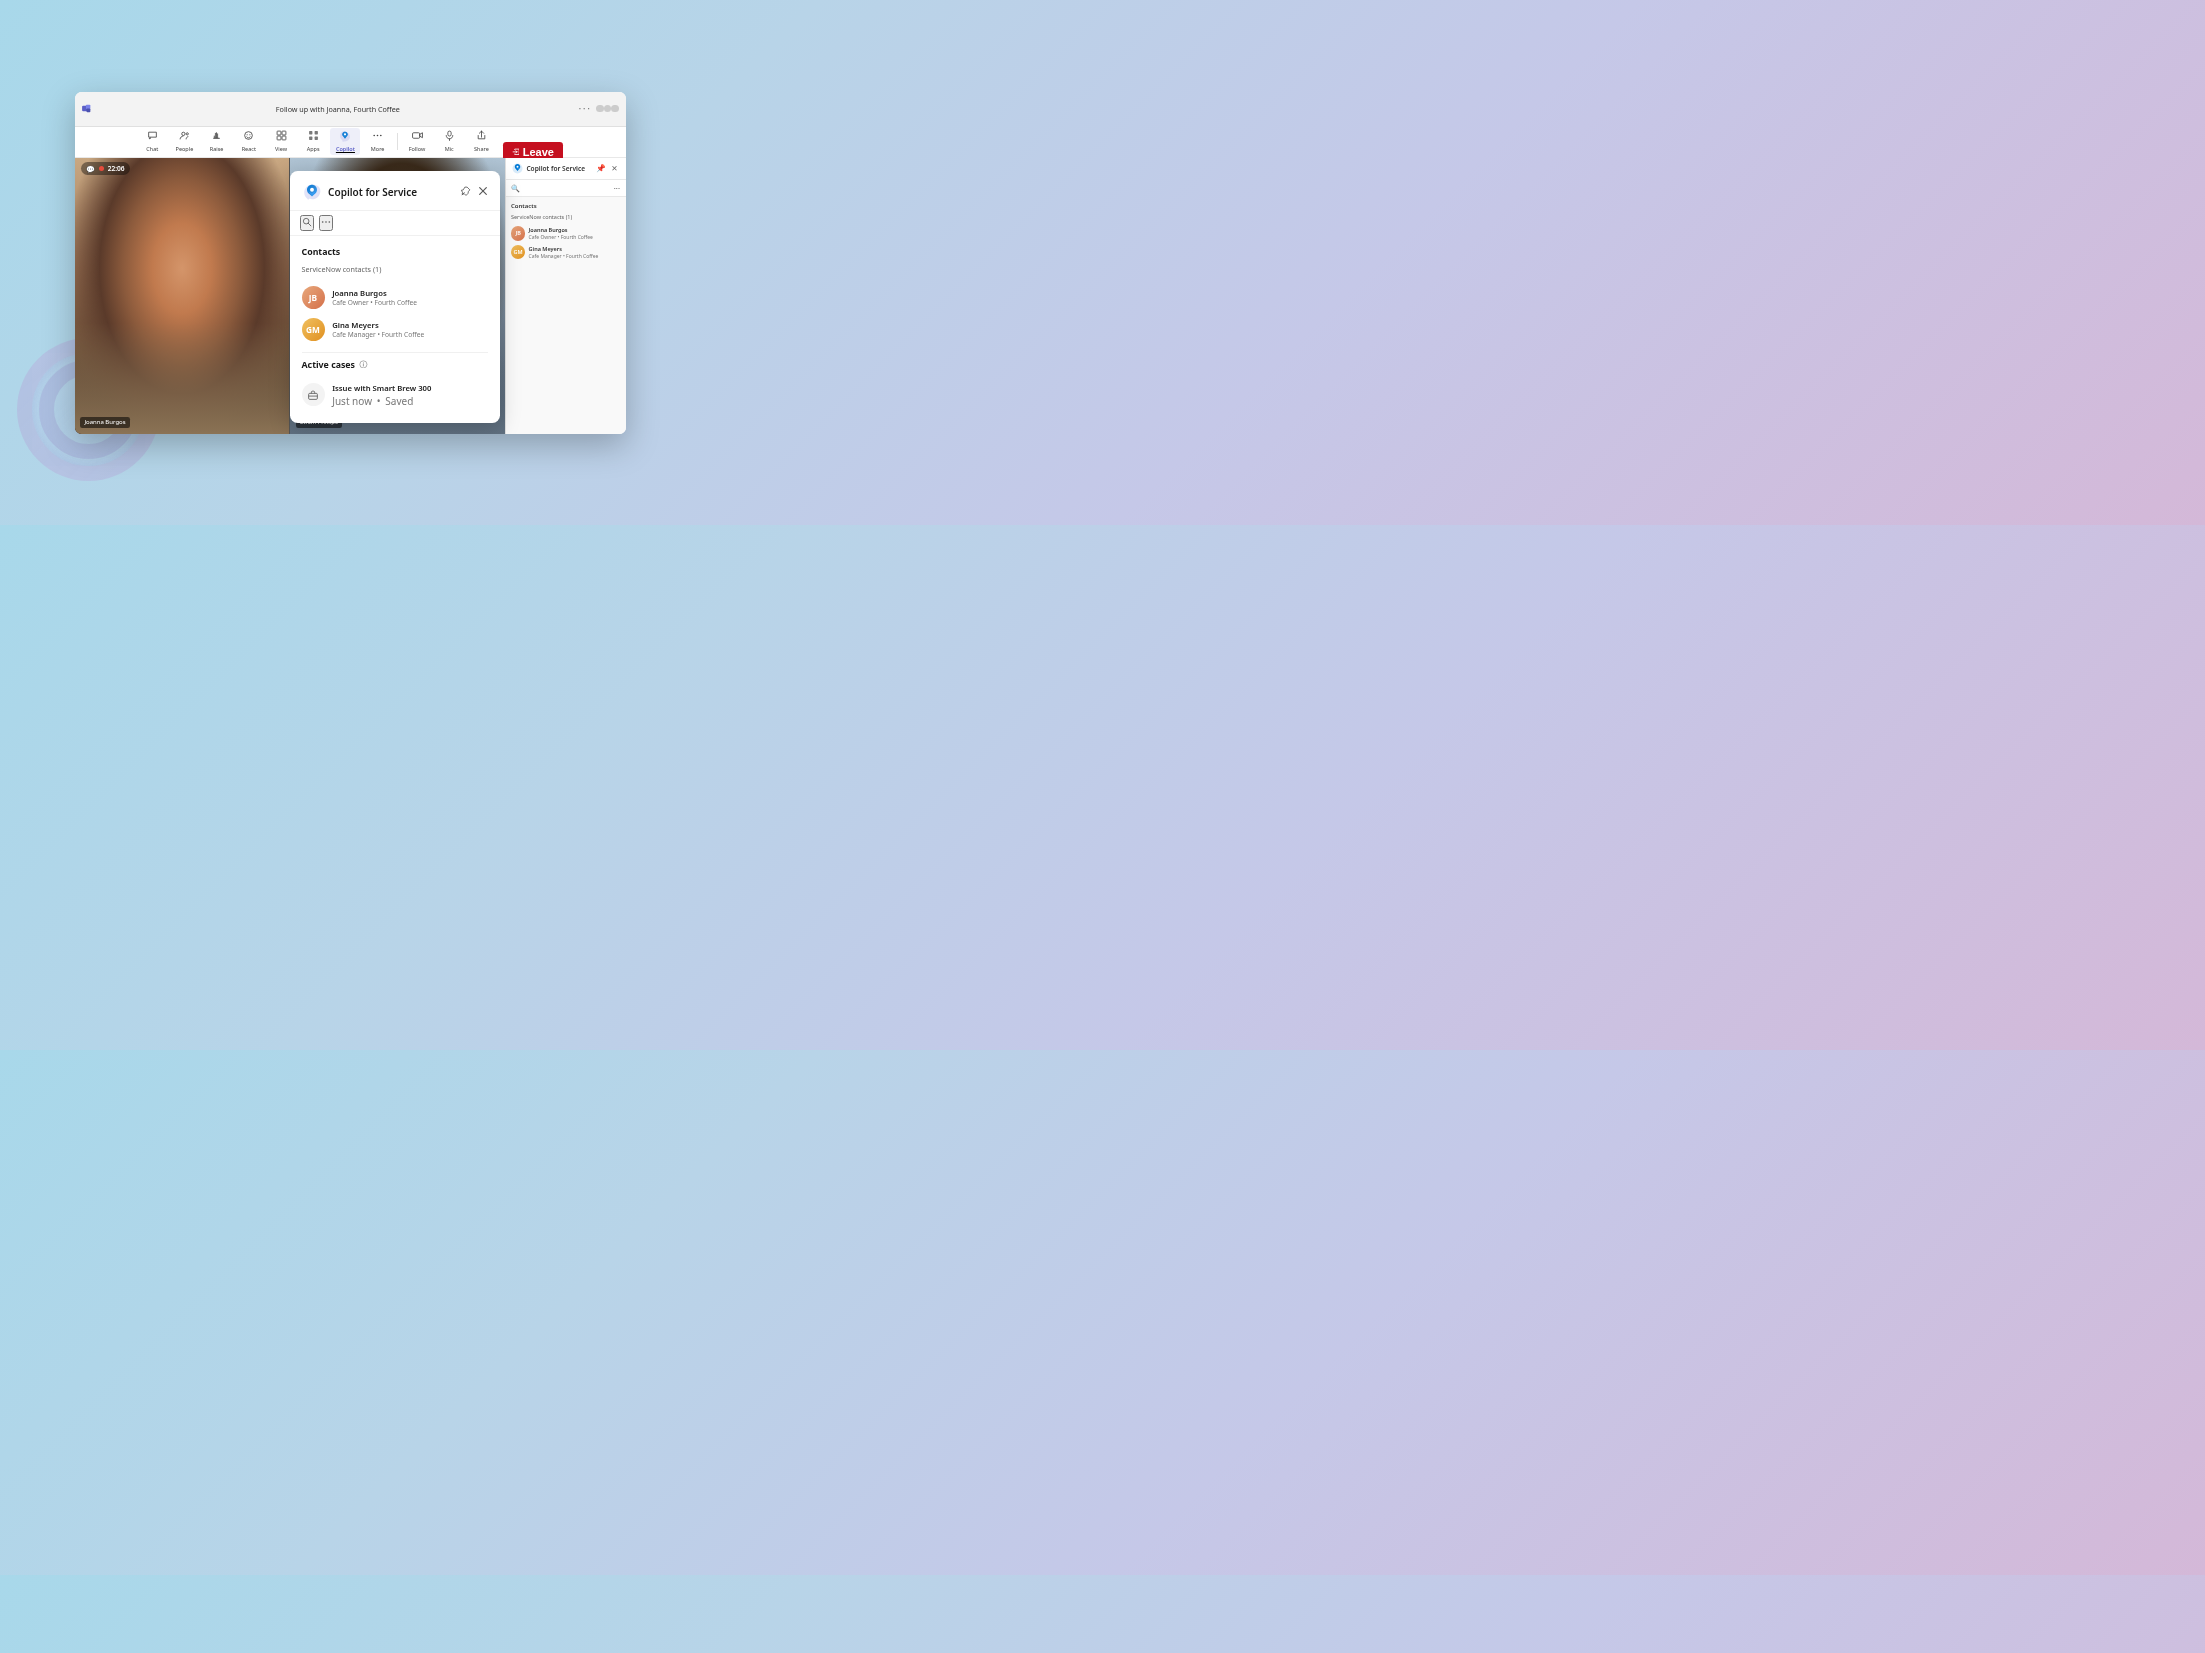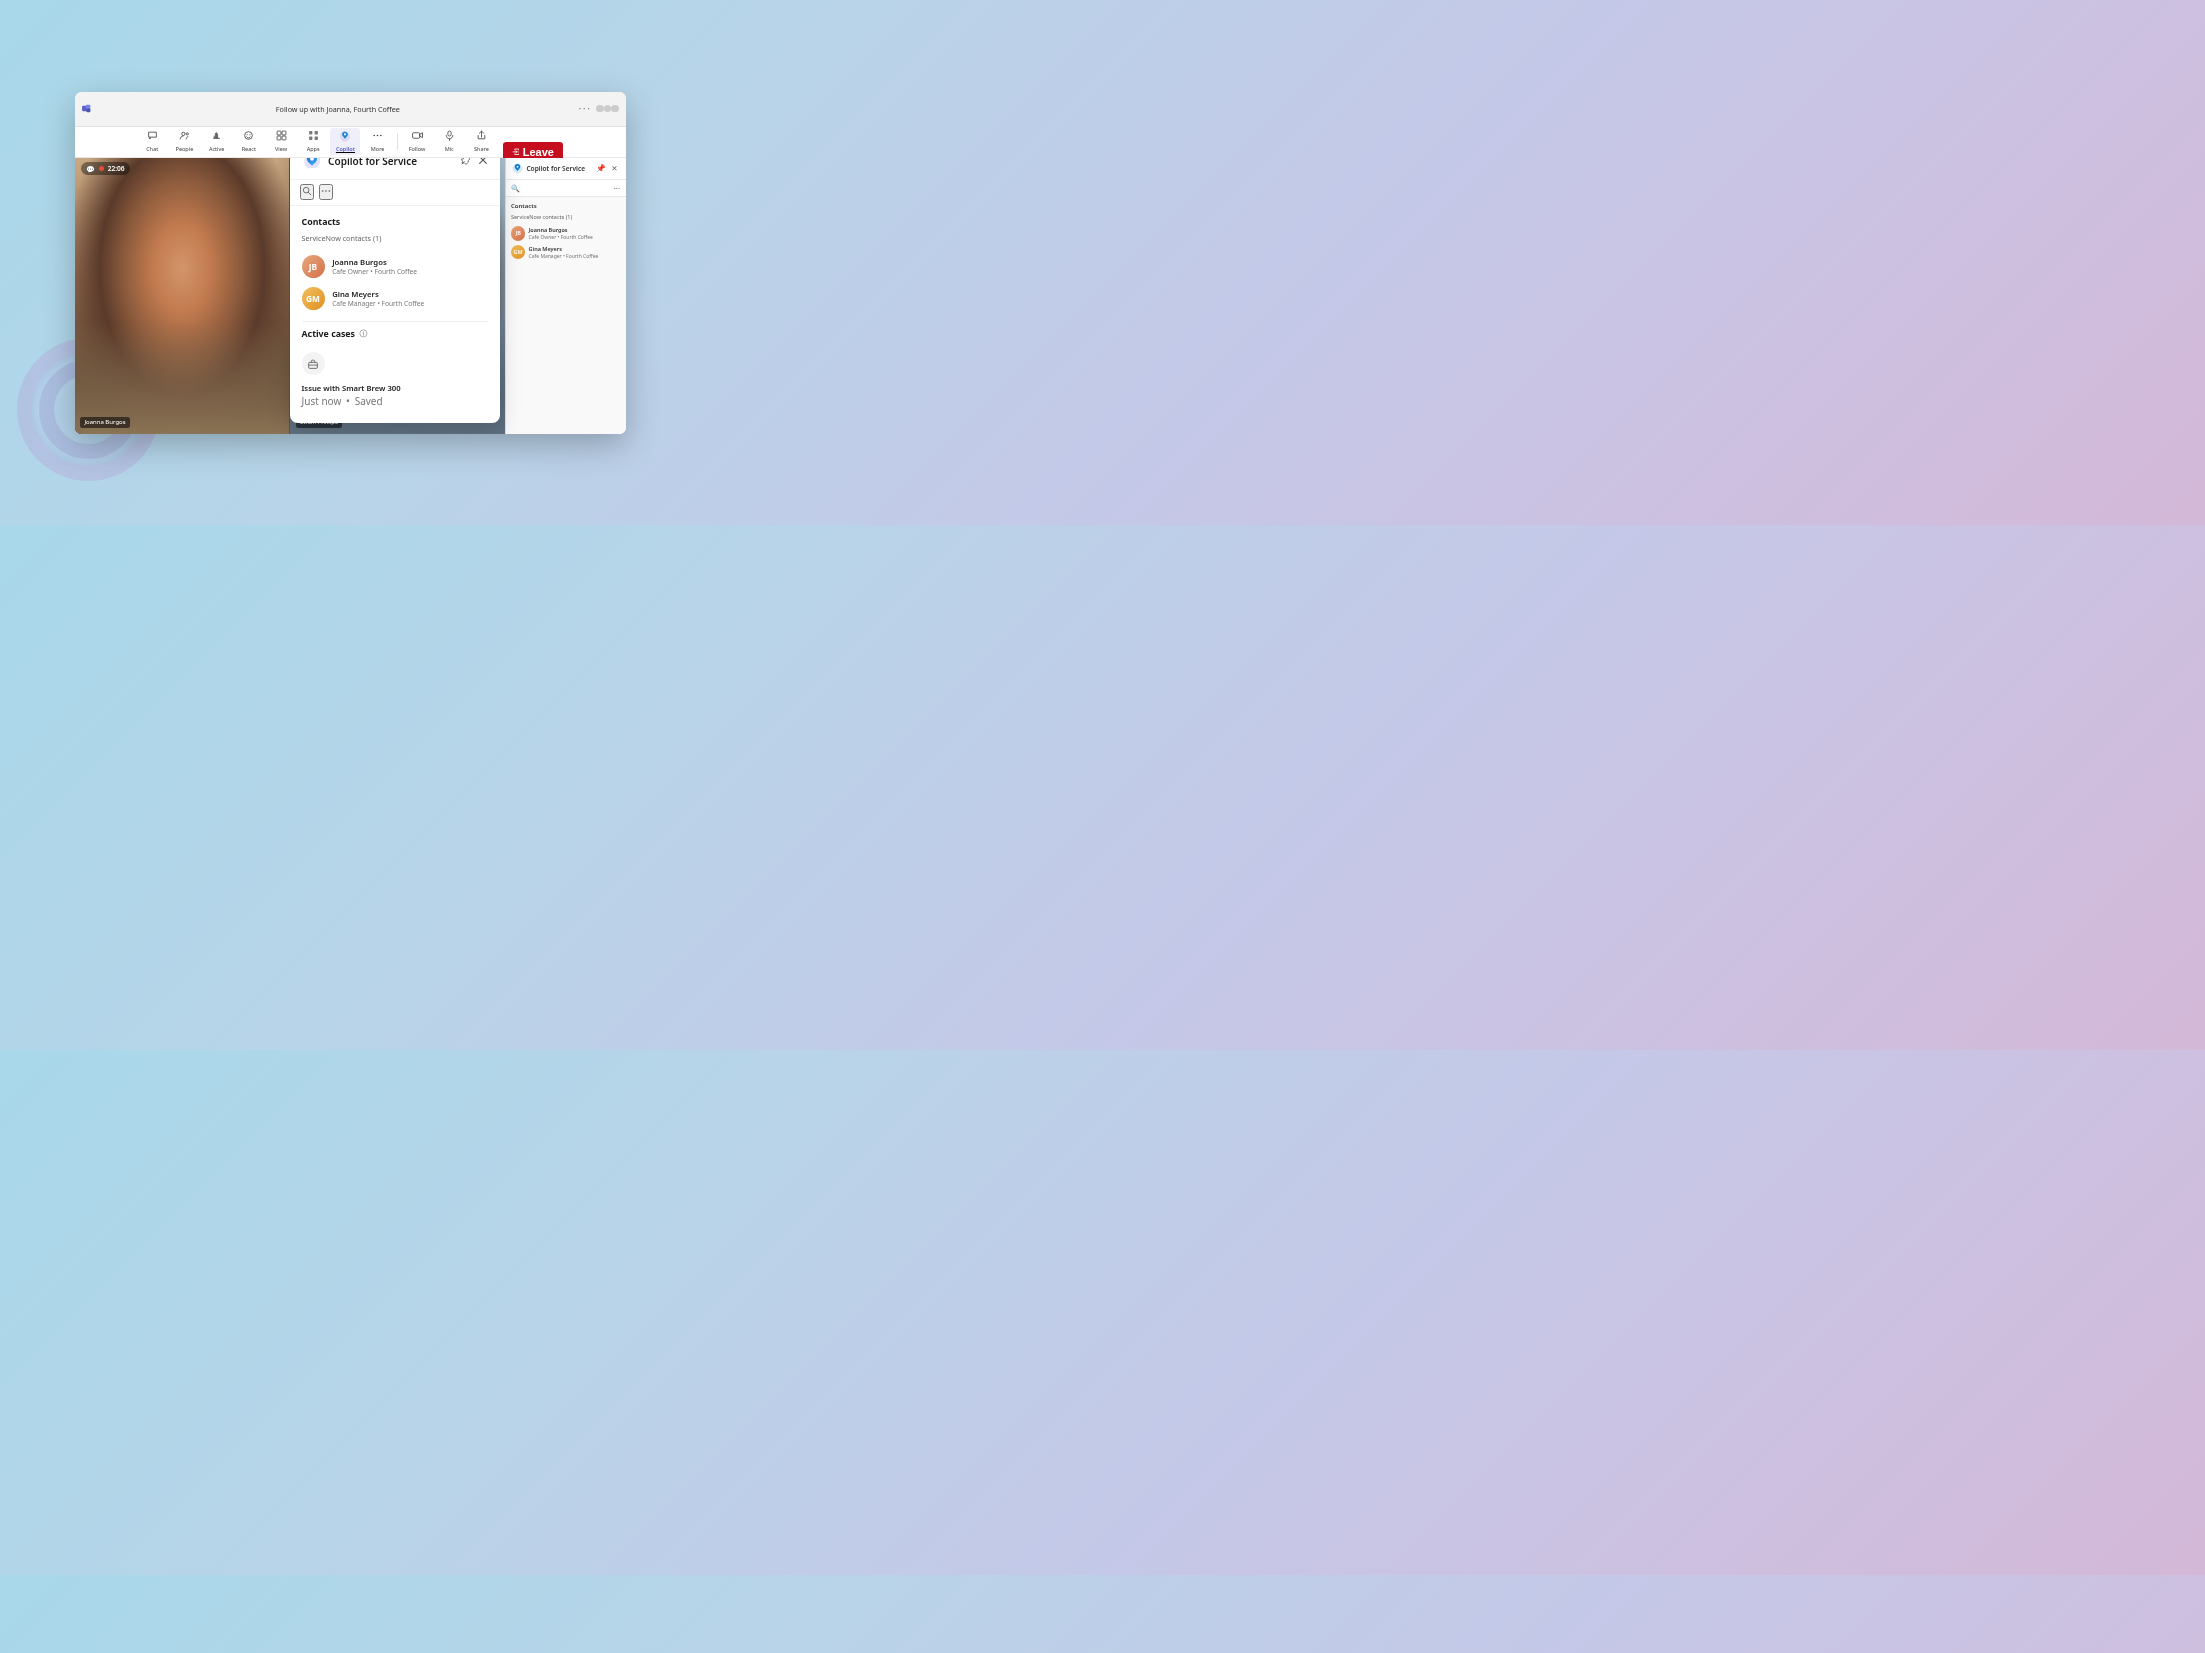--- a/index.html
+++ b/index.html
@@ -479,21 +479,20 @@
       font-size: 7.7px;
       color: #888;
       cursor: pointer;
     }
 
     .cp-case-item {
       display: flex;
       align-items: flex-start;
       gap: 7.7px;
       padding: 4.4px 0;
-      flex-direction: column;
     }
     .cp-case-icon-wrap {
       width: 23px;
       height: 23px;
       background: #f3f3f3;
       border-radius: 50%;
       display: flex;
       align-items: center;
       justify-content: center;
       flex-shrink: 0;
@@ -560,21 +559,21 @@
       <span class="toolbar-label">People</span>
     </div>
 
     <div class="toolbar-item">
       <div class="toolbar-icon">
         <svg width="11" height="11" viewBox="0 0 20 20" fill="none">
             <path d="M8 14V6M10 14V5M12 14V7M6 14v-3" stroke="#424242" stroke-width="1.5" stroke-linecap="round"></path>
             <rect x="4" y="14" width="12" height="2" rx="1" fill="#424242"></rect>
           </svg>
       </div>
-      <span class="toolbar-label">Active</span>
+      <span class="toolbar-label">Raise</span>
     </div>
 
     <div class="toolbar-item">
       <div class="toolbar-icon">
         <svg width="11" height="11" viewBox="0 0 20 20" fill="none">
             <circle cx="10" cy="10" r="7" stroke="#424242" stroke-width="1.5" fill="none"></circle>
             <circle cx="7.5" cy="8.5" r="1" fill="#424242"></circle>
             <circle cx="12.5" cy="8.5" r="1" fill="#424242"></circle>
             <path d="M7 12.5c.8 1.2 2 1.8 3 1.8s2.2-.6 3-1.8" stroke="#424242" stroke-width="1.5" stroke-linecap="round" fill="none"></path>
           </svg>

